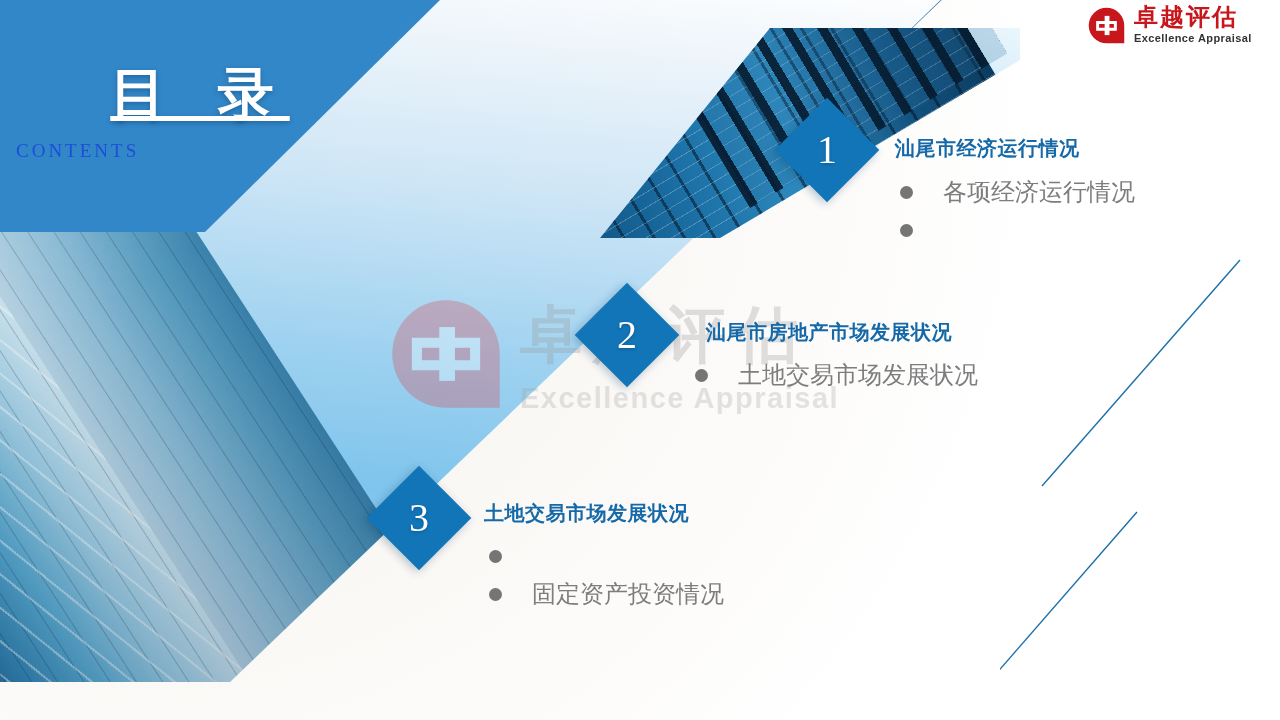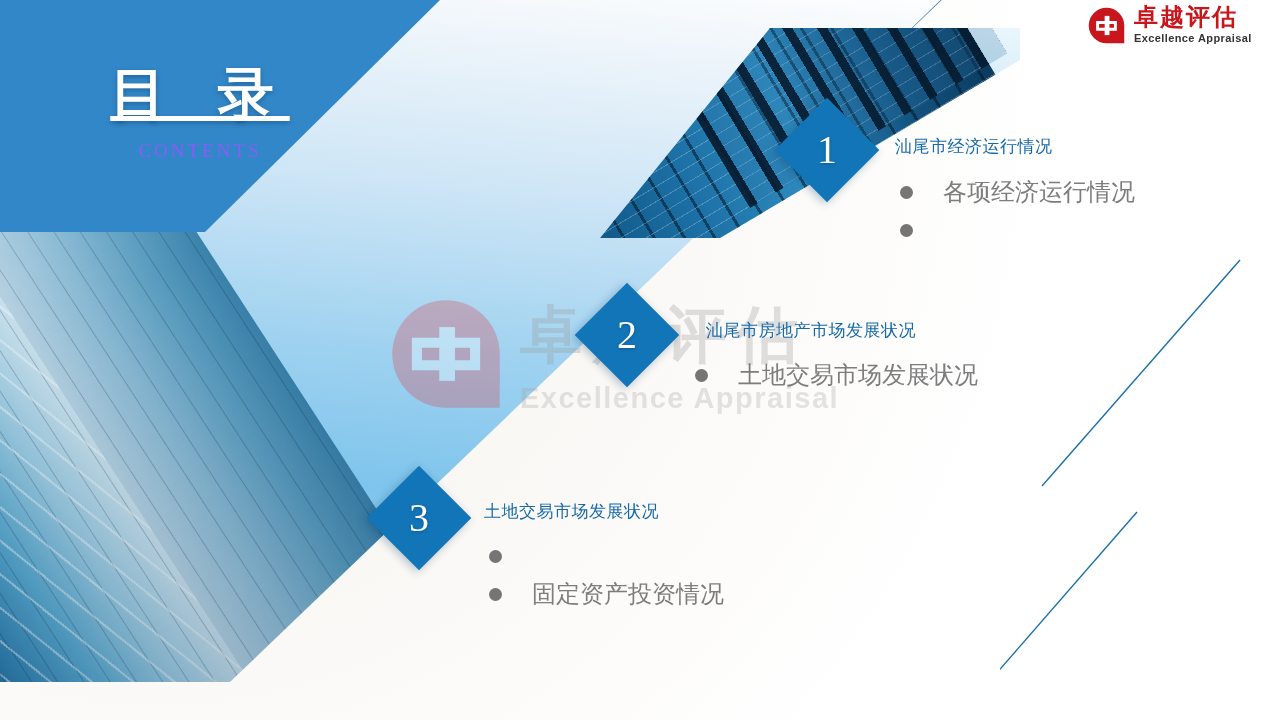--- a/index.html
+++ b/index.html
@@ -126,22 +126,22 @@
   }
   .banner-title{
     position:absolute;left:0;top:66px;width:400px;text-align:center;
     color:#ffffff;font-size:56px;font-weight:700;letter-spacing:16px;
     text-shadow:0 2px 5px rgba(0,40,80,.35);
     font-family:"DejaVu Sans","Liberation Sans",sans-serif;
     line-height:1;
     text-decoration:underline;
   }
   .banner-sub{
-    position:absolute;left:0;top:140px;width:400px;text-align:center;
-    color:#8b5cf6;font-size:19px;letter-spacing:3px;
+    position:absolute;left:16px;top:140px;width:400px;
+    color:#1d4ed8;font-size:19px;letter-spacing:3px;
     font-family:"Liberation Serif","DejaVu Serif",serif;
   }
 
   
   .watermark{
     position:absolute;left:390px;top:290px;width:520px;height:150px;
     opacity:.30;pointer-events:none;
   }
   .wm-mark{
     position:absolute;left:0;top:8px;width:112px;height:112px;
@@ -177,21 +177,21 @@
     box-shadow:0 3px 10px rgba(0,50,90,.28);
   }
   .diamond .num{
     display:block;transform:rotate(-45deg);
     width:74px;height:74px;line-height:74px;text-align:center;
     color:#ffffff;font-size:40px;
     font-family:"Liberation Serif","DejaVu Serif",serif;
     text-shadow:0 1px 3px rgba(0,40,70,.35);
   }
   .sec-head{
-    position:absolute;font-size:17px;font-weight:400;color:#1569a8;
+    position:absolute;font-size:20px;font-weight:700;color:#1569a8;
     white-space:nowrap;letter-spacing:.5px;
     font-family:"DejaVu Sans","Liberation Sans",sans-serif;
     text-align:right;
   }
   .bullets{position:absolute;}
   .bullet{display:flex;align-items:center;height:38px;}
   .dot{
     width:13px;height:13px;border-radius:50%;background:#757575;flex:0 0 auto;
   }
   .btext{

